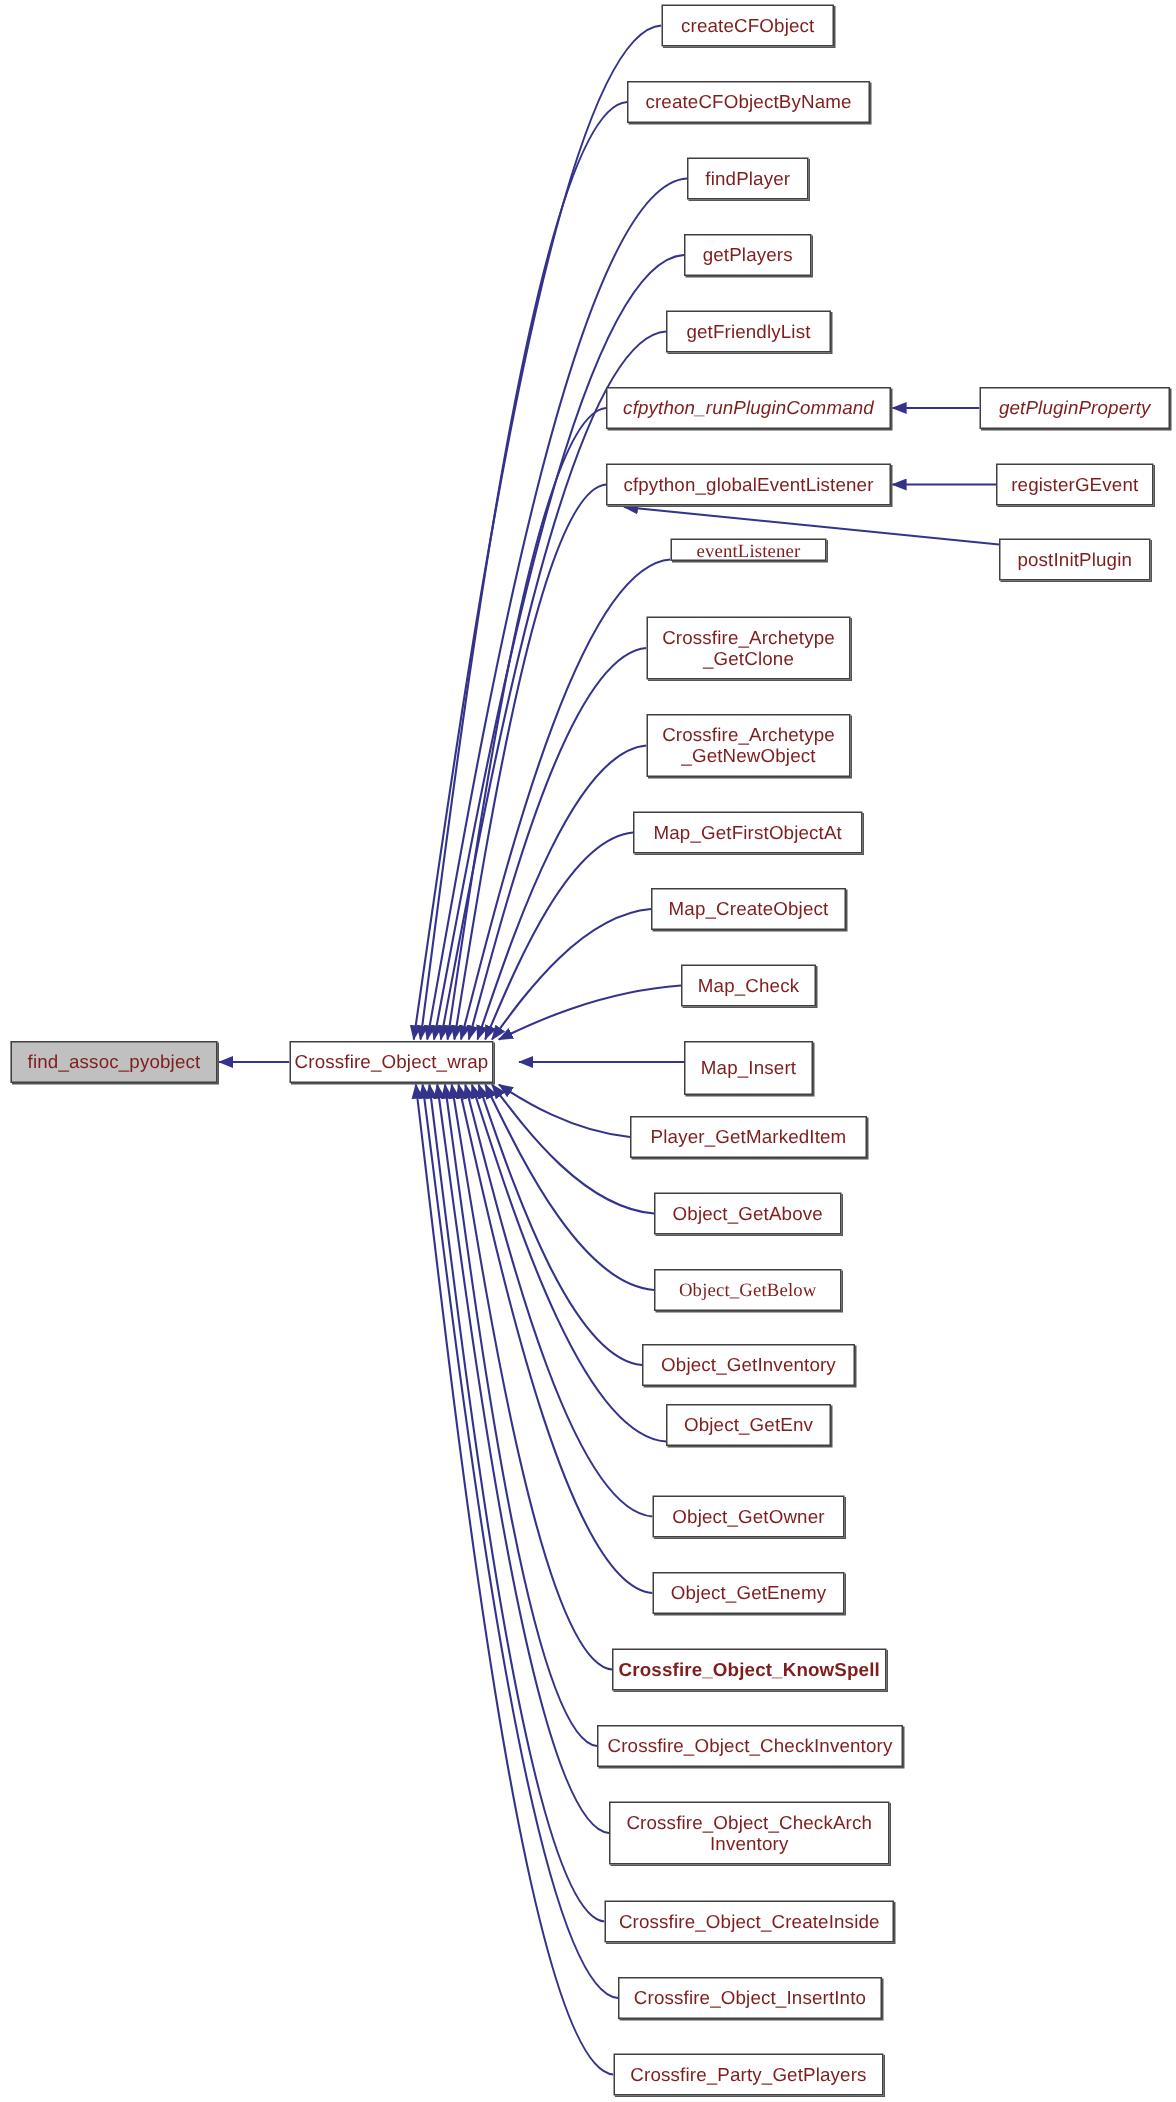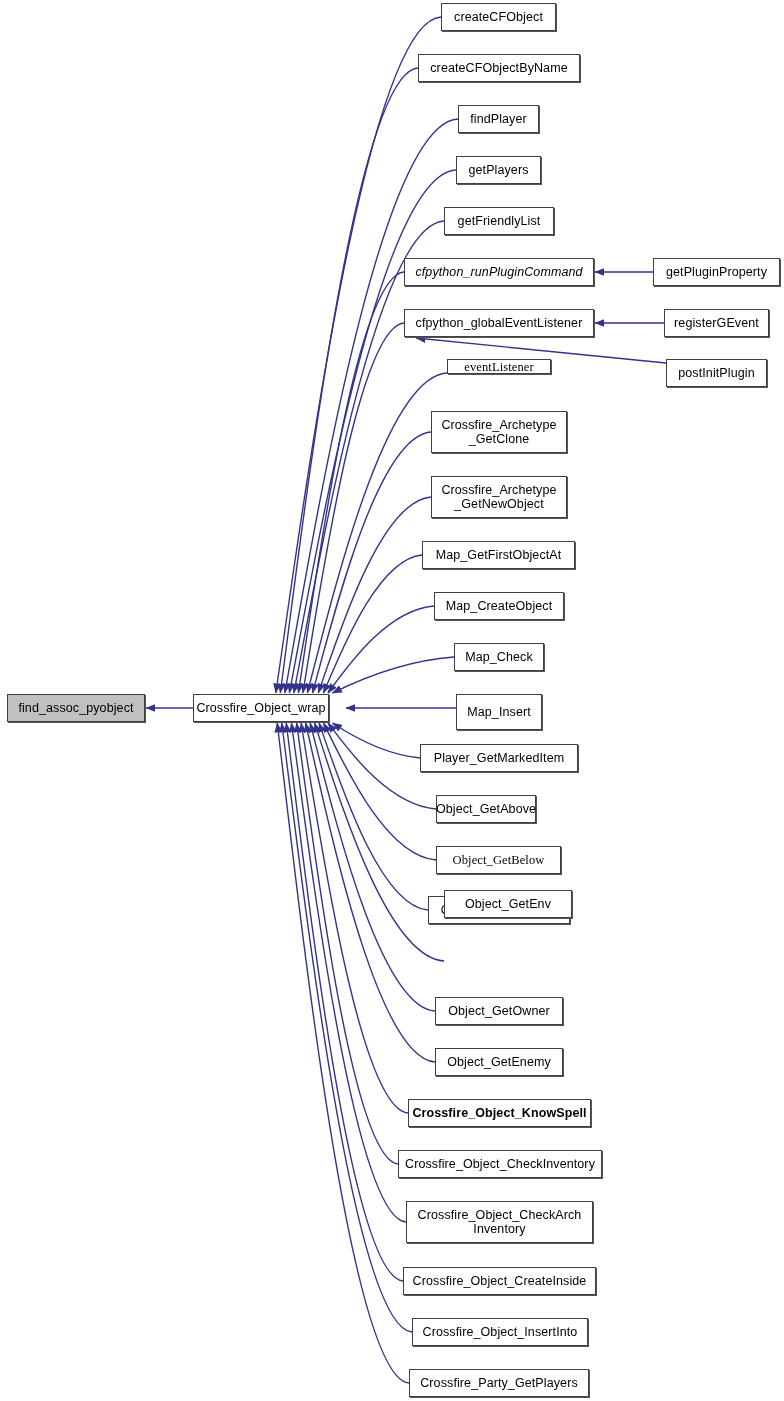--- a/index.html
+++ b/index.html
@@ -28,21 +28,21 @@
     left: 0;
     top: 0;
     width: 784px;
     height: 1401px;
   }
   .node {
     position: absolute;
     box-sizing: border-box;
     border: 1px solid #404040;
     background: #ffffff;
-    color: #000000;
+    color: #7f1d1d;
     font-size: 12.5px;
     line-height: 14px;
     display: flex;
     align-items: center;
     justify-content: center;
     text-align: center;
     white-space: pre-line;
     letter-spacing: 0.1px;
     box-shadow: 1px 1px 0 0 #555555;
   }
@@ -107,30 +107,30 @@
       <div class="node" style="left: 447px; top: 359px; width: 104px; height: 15px; font-family: Liberation Serif, serif;">eventListener</div>
       <div class="node" style="left: 431px; top: 411px; width: 136px; height: 42px;">Crossfire_Archetype
 _GetClone</div>
       <div class="node" style="left: 431px; top: 476px; width: 136px; height: 42px;">Crossfire_Archetype
 _GetNewObject</div>
       <div class="node" style="left: 422px; top: 541px; width: 153px; height: 28px;">Map_GetFirstObjectAt</div>
       <div class="node" style="left: 434px; top: 592px; width: 130px; height: 28px;">Map_CreateObject</div>
       <div class="node" style="left: 454px; top: 643px; width: 90px; height: 28px;">Map_Check</div>
       <div class="node" style="left: 456px; top: 694px; width: 86px; height: 36px;">Map_Insert</div>
       <div class="node" style="left: 420px; top: 744px; width: 158px; height: 28px;">Player_GetMarkedItem</div>
-      <div class="node" style="left: 436px; top: 795px; width: 100px; height: 28px;">Object_GetAbove</div>
+      <div class="node" style="left: 436px; top: 795px; width: 125px; height: 28px;">Object_GetAbove</div>
       <div class="node" style="left: 436px; top: 846px; width: 125px; height: 28px; font-family: Liberation Serif, serif;">Object_GetBelow</div>
       <div class="node" style="left: 428px; top: 896px; width: 142px; height: 28px;">Object_GetInventory</div>
-      <div class="node" style="left: 444px; top: 890px; width: 128px; height: 28px;">Object_GetEnv</div>
+      <div class="node" style="left: 444px; top: 936px; width: 110px; height: 28px;">Object_GetEnv</div>
       <div class="node" style="left: 435px; top: 997px; width: 128px; height: 28px;">Object_GetOwner</div>
       <div class="node" style="left: 435px; top: 1048px; width: 128px; height: 28px;">Object_GetEnemy</div>
       <div class="node" style="left: 408px; top: 1099px; width: 183px; height: 28px; font-weight: bold;">Crossfire_Object_KnowSpell</div>
       <div class="node" style="left: 398px; top: 1150px; width: 204px; height: 28px;">Crossfire_Object_CheckInventory</div>
       <div class="node" style="left: 406px; top: 1201px; width: 187px; height: 42px;">Crossfire_Object_CheckArch
 Inventory</div>
       <div class="node" style="left: 403px; top: 1267px; width: 193px; height: 28px;">Crossfire_Object_CreateInside</div>
       <div class="node" style="left: 412px; top: 1318px; width: 176px; height: 28px;">Crossfire_Object_InsertInto</div>
       <div class="node" style="left: 409px; top: 1369px; width: 180px; height: 28px;">Crossfire_Party_GetPlayers</div>
-      <div class="node" style="left: 653px; top: 258px; width: 127px; height: 28px;">getPluginProperty</div>
+      <div class="node" style="left: 653px; top: 258px; width: 127px; height: 28px; font-style: italic;">getPluginProperty</div>
       <div class="node" style="left: 664px; top: 309px; width: 105px; height: 28px;">registerGEvent</div>
       <div class="node" style="left: 666px; top: 359px; width: 101px; height: 28px;">postInitPlugin</div>
     </div>
 </div>
 
 </body></html>

